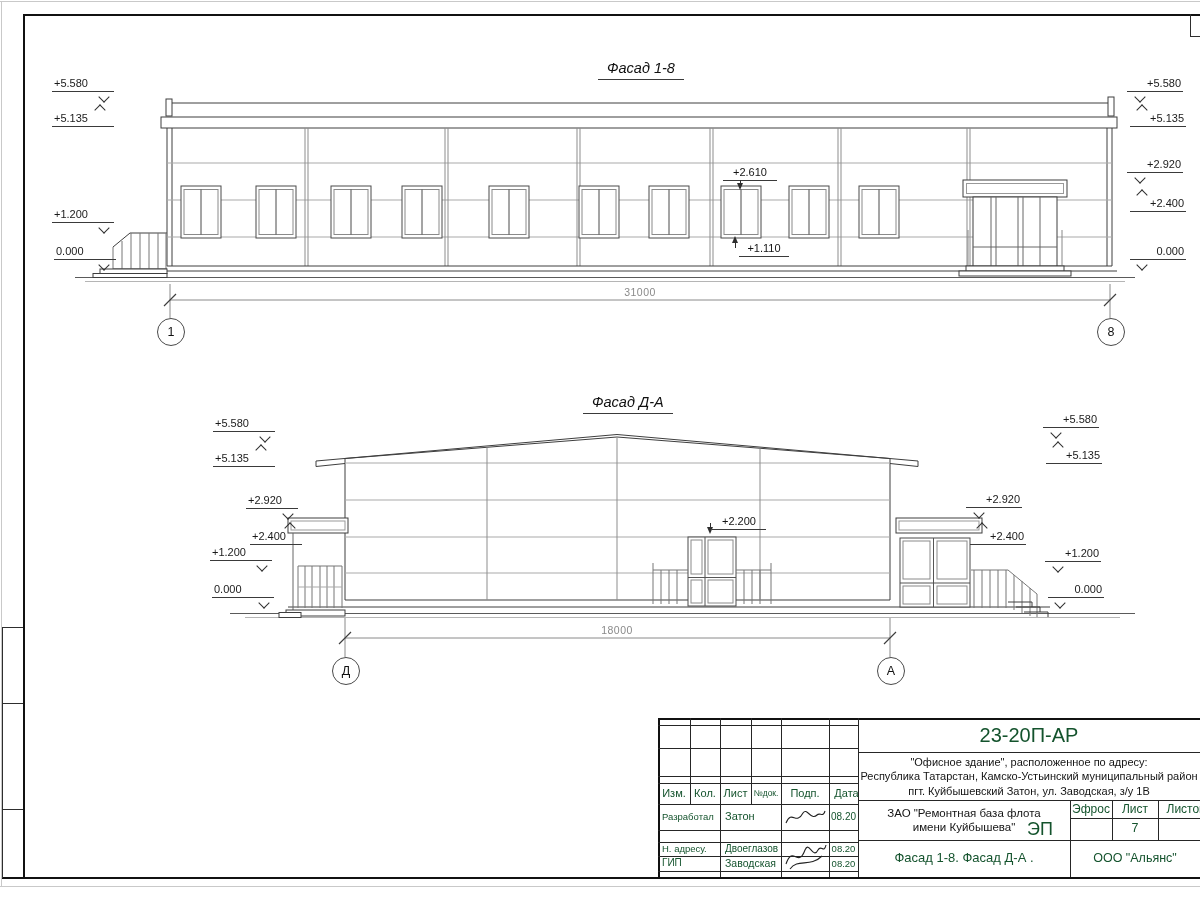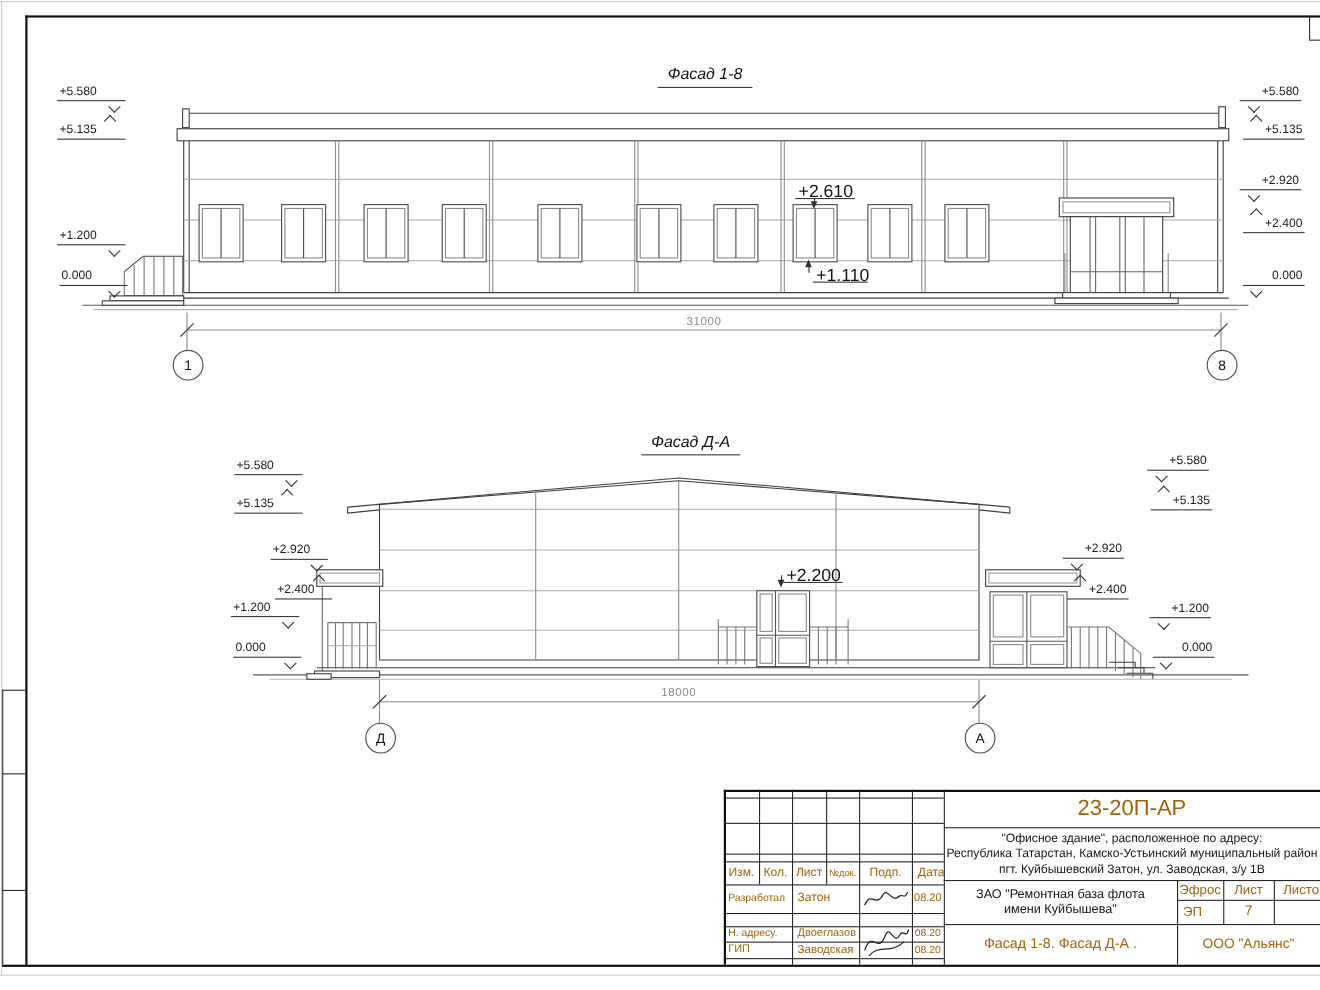--- a/index.html
+++ b/index.html
@@ -10,31 +10,31 @@
   .edge{position:absolute;background:#c9c9c9}
   .ftitle{position:absolute;font-style:italic;font-size:14.5px;color:#101010;
           border-bottom:1px solid #3a3a3a;padding:0 9px 3px;white-space:nowrap}
   .lv{position:absolute;font-size:11px;line-height:13px;height:14px;color:#1a1a1a;
       border-bottom:1px solid #3a3a3a;white-space:nowrap}
   .lv.l{text-align:left;padding-left:2px;width:60px}
   .lv.r{text-align:right;padding-right:2px;width:54px}
   .vd,.vu{position:absolute;width:7px;height:7px}
   .vd{border-right:1.2px solid #2e2e2e;border-bottom:1.2px solid #2e2e2e;transform:rotate(45deg)}
   .vu{border-left:1.2px solid #2e2e2e;border-top:1.2px solid #2e2e2e;transform:rotate(45deg)}
-  .ann{position:absolute;font-size:16px;height:14px;border-bottom:1px solid #3a3a3a;
-       text-align:right;white-space:nowrap;padding:0 3px}
+  .ann{position:absolute;font-size:11px;height:14px;border-bottom:1px solid #3a3a3a;
+       text-align:center;white-space:nowrap;padding:0 3px}
   .ld,.lu{position:absolute;width:0;border-left:1px solid #2e2e2e}
   .ld::after{content:"";position:absolute;left:-4px;bottom:-6px;border:3.5px solid transparent;border-top:7px solid #2e2e2e}
   .lu::after{content:"";position:absolute;left:-4px;top:-6px;border:3.5px solid transparent;border-bottom:7px solid #2e2e2e}
   .dim{position:absolute;font-size:10.5px;color:#8a8a8a;text-align:center;letter-spacing:.5px}
   .axis{position:absolute;width:26px;height:26px;border:1.2px solid #4a4a4a;border-radius:50%;
         background:#fff;display:flex;align-items:center;justify-content:center;font-size:12.5px;color:#111}
   .tl{position:absolute;background:#262626}
   .cell{position:absolute;display:flex;align-items:center;justify-content:center;
-        text-align:center;color:#a16207;line-height:1.25}
+        text-align:center;color:#14532d;line-height:1.25}
   .cell.left{justify-content:flex-start;text-align:left;padding-left:3px}
 </style>
 </head>
 <body>
 
 <div id="sheet">
 
   <div class="edge" style="left:0;top:1px;width:1200px;height:1px"></div>
   <div class="edge" style="left:1px;top:1px;width:1px;height:885px"></div>
   <div class="edge" style="left:0;top:886px;width:1200px;height:1px"></div>
@@ -311,17 +311,17 @@
     </div>
     <div class="abs" style="left:860px;top:801px;width:208px;height:38px;display:flex;flex-direction:column;align-items:center;justify-content:center;font-size:11.5px;line-height:14px;text-align:center">
       <div>ЗАО "Ремонтная база флота</div>
       <div>имени Куйбышева"</div>
     </div>
     <div class="cell" style="left:858px;top:841px;width:212px;height:35px;font-size:13px">Фасад 1-8. Фасад Д-А .</div>
     <div class="cell" style="left:1070px;top:841px;width:130px;height:35px;font-size:12.5px">ООО "Альянс"</div>
     <div class="cell" style="left:1070px;top:800px;width:42px;height:18px;font-size:12px">Эфрос</div>
     <div class="cell" style="left:1112px;top:800px;width:46px;height:18px;font-size:12px">Лист</div>
     <div class="cell" style="left:1158px;top:800px;width:56px;height:18px;font-size:12px">Листов</div>
-    <div class="cell" style="left:1063px;top:818px;width:42px;height:22px;font-size:12px">ЭП</div>
+    <div class="cell" style="left:1019px;top:818px;width:42px;height:22px;font-size:18px">ЭП</div>
     <div class="cell" style="left:1112px;top:818px;width:46px;height:22px;font-size:12.5px">7</div>
   </div>
 
 </div>
 
 </body></html>

